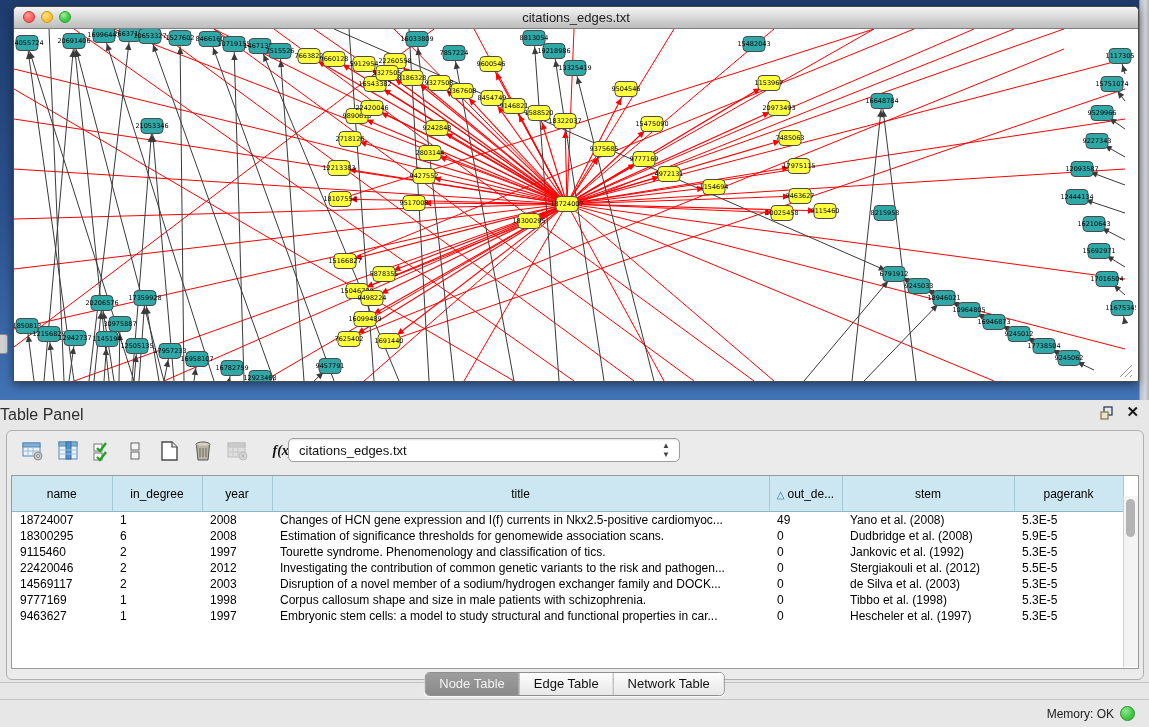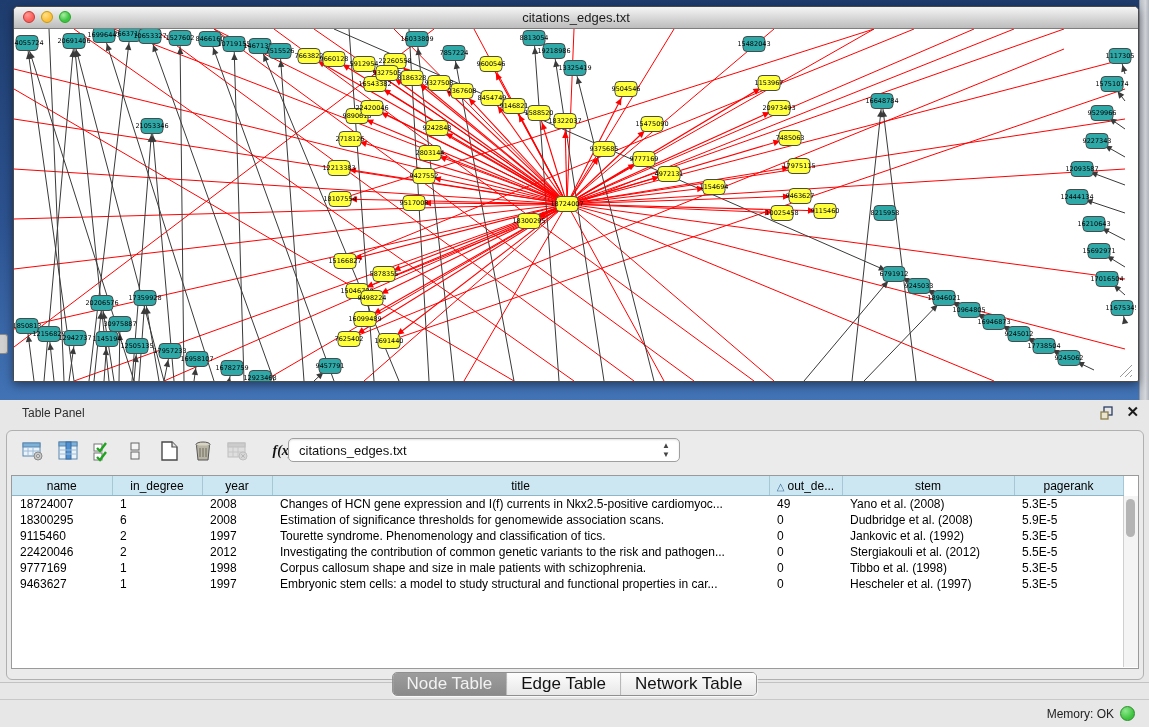--- a/index.html
+++ b/index.html
@@ -23,49 +23,49 @@
   .tl{position:absolute;top:4px;width:12px;height:12px;border-radius:50%;box-sizing:border-box;}
   .tl.red{left:9px;background:radial-gradient(circle at 35% 30%,#ff9a94,#f9625c 60%);border:1px solid #c33;}
   .tl.yel{left:27px;background:radial-gradient(circle at 35% 30%,#ffe089,#fbbf3f 60%);border:1px solid #c90;}
   .tl.grn{left:45px;background:radial-gradient(circle at 35% 30%,#a8eea0,#3ec544 60%);border:1px solid #2a2;}
   .canvas{position:relative;width:1122px;height:352px;background:#fff;overflow:hidden;}
   .grip{position:absolute;right:2px;bottom:2px;}
 
   
   .table-panel{position:absolute;left:0;top:400px;width:1149px;height:327px;background:#e7e7e7;}
   .tp-header{position:absolute;left:0;top:0;width:100%;height:26px;}
-  .tp-title{position:absolute;left:22px;top:6px;font-size:12px;color:#2e2e2e;}
+  .tp-title{position:absolute;left:0;top:6px;font-size:16px;color:#2e2e2e;}
   .tp-float{position:absolute;right:34px;top:5px;width:16px;height:16px;cursor:default;}
   .tp-close{position:absolute;right:10px;top:3px;font-size:15px;font-weight:bold;color:#1a1a1a;}
   .inner-panel{position:absolute;left:6px;top:30px;width:1136px;height:248px;background:#ebebeb;
                border:1px solid #b0b0b0;border-radius:6px;}
   .toolbar{position:absolute;left:8px;top:4px;height:34px;width:1100px;}
   .tb-icon{position:absolute;top:4px;width:24px;height:24px;display:flex;align-items:center;justify-content:center;}
   .fx{font-family:"Liberation Serif",serif;font-style:italic;font-weight:bold;font-size:14px;color:#111;margin-left:14px;}
   .combo{position:absolute;left:273px;top:3px;width:392px;height:24px;background:#fff;
          border:1px solid #9f9f9f;border-radius:5px;box-shadow:inset 0 1px 2px rgba(0,0,0,.12);
          font-size:13px;color:#111;line-height:24px;padding-left:10px;box-sizing:border-box;}
   .combo .stepper{position:absolute;right:9px;top:2px;font-size:8px;color:#444;line-height:9px;text-align:center;}
 
   
   .grid-wrap{position:absolute;left:4px;top:44px;width:1126px;height:192px;background:#fff;
              border:1px solid #9a9a9a;}
   table.grid{border-collapse:collapse;table-layout:fixed;width:1111px;font-size:12px;color:#000;}
   table.grid th{background:#cde7f2;border-right:1px solid #a5c8d6;border-bottom:1px solid #8fb6c6;
-                font-weight:normal;height:19px;padding:0 4px;overflow:hidden;white-space:nowrap;}
+                font-weight:normal;height:35px;padding:0 4px;overflow:hidden;white-space:nowrap;}
   table.grid td{height:16px;padding:0 8px;overflow:hidden;white-space:nowrap;}
   .sort-tri{color:#3a6a9a;font-size:10px;margin-right:3px;}
   .vscroll{position:absolute;right:0;top:20px;width:14px;height:171px;background:#f4f4f4;border-left:1px solid #cfcfcf;}
   .vthumb{position:absolute;left:2px;top:3px;width:9px;height:38px;background:#b4b4b4;border-radius:5px;}
 
   
   .seg{position:absolute;left:50%;transform:translateX(-50%);top:272px;display:flex;
        border:1px solid #8f8f8f;border-radius:5px;overflow:hidden;height:22px;
        box-shadow:0 1px 1px rgba(255,255,255,.8), inset 0 1px 0 rgba(255,255,255,.6);z-index:5;}
-  .seg .s{font-size:17px;line-height:22px;padding:0 14px;background:linear-gradient(#fdfdfd,#e7e7e7);
+  .seg .s{font-size:13px;line-height:22px;padding:0 14px;background:linear-gradient(#fdfdfd,#e7e7e7);
           color:#111;border-left:1px solid #b5b5b5;}
   .seg .s:first-child{border-left:none;}
   .seg .s.sel{background:linear-gradient(#9d9d9d,#8a8a8a);color:#f2f2f2;border-left:none;}
   .panel-bottom-line{position:absolute;left:0;top:282px;width:1149px;height:0;border-top:1px solid #c2c2c2;z-index:1;}
 
   
   .statusline{position:absolute;left:0;top:299px;width:1149px;border-top:1px solid #c8c8c8;}
   .memory{position:absolute;right:14px;top:306px;display:flex;align-items:center;font-size:12px;color:#222;}
   .mem-dot{width:13px;height:13px;border-radius:50%;margin-left:6px;
            background:radial-gradient(circle at 35% 30%,#8ee88e,#3dc43d 65%);border:1px solid #2c8c2c;}
@@ -854,20 +854,29 @@
             <tr>
               <td>22420046</td>
               <td>2</td>
               <td>2012</td>
               <td>Investigating the contribution of common genetic variants to the risk and pathogen...</td>
               <td>0</td>
               <td>Stergiakouli et al. (2012)</td>
               <td>5.5E-5</td>
             </tr>
             <tr>
+              <td>14569117</td>
+              <td>2</td>
+              <td>2003</td>
+              <td>Disruption of a novel member of a sodium/hydrogen exchanger family and DOCK...</td>
+              <td>0</td>
+              <td>de Silva et al. (2003)</td>
+              <td>5.3E-5</td>
+            </tr>
+            <tr>
               <td>9777169</td>
               <td>1</td>
               <td>1998</td>
               <td>Corpus callosum shape and size in male patients with schizophrenia.</td>
               <td>0</td>
               <td>Tibbo et al. (1998)</td>
               <td>5.3E-5</td>
             </tr>
             <tr>
               <td>9463627</td>

